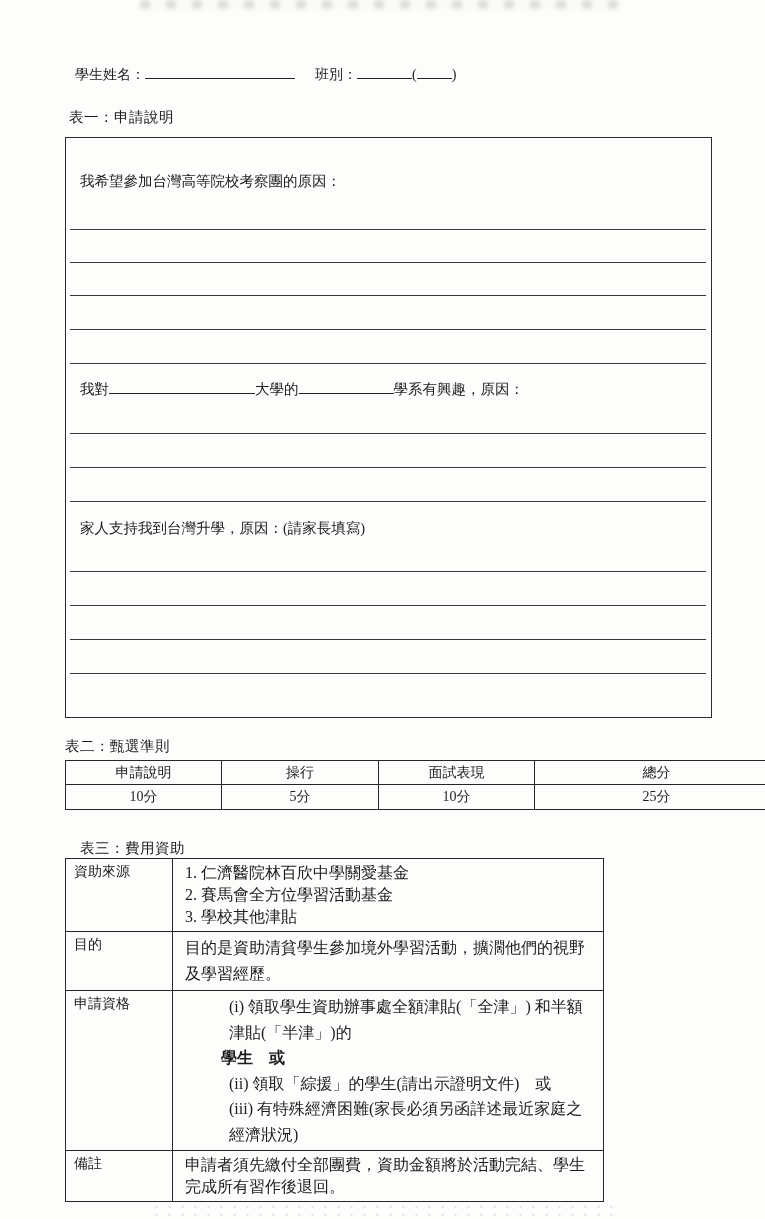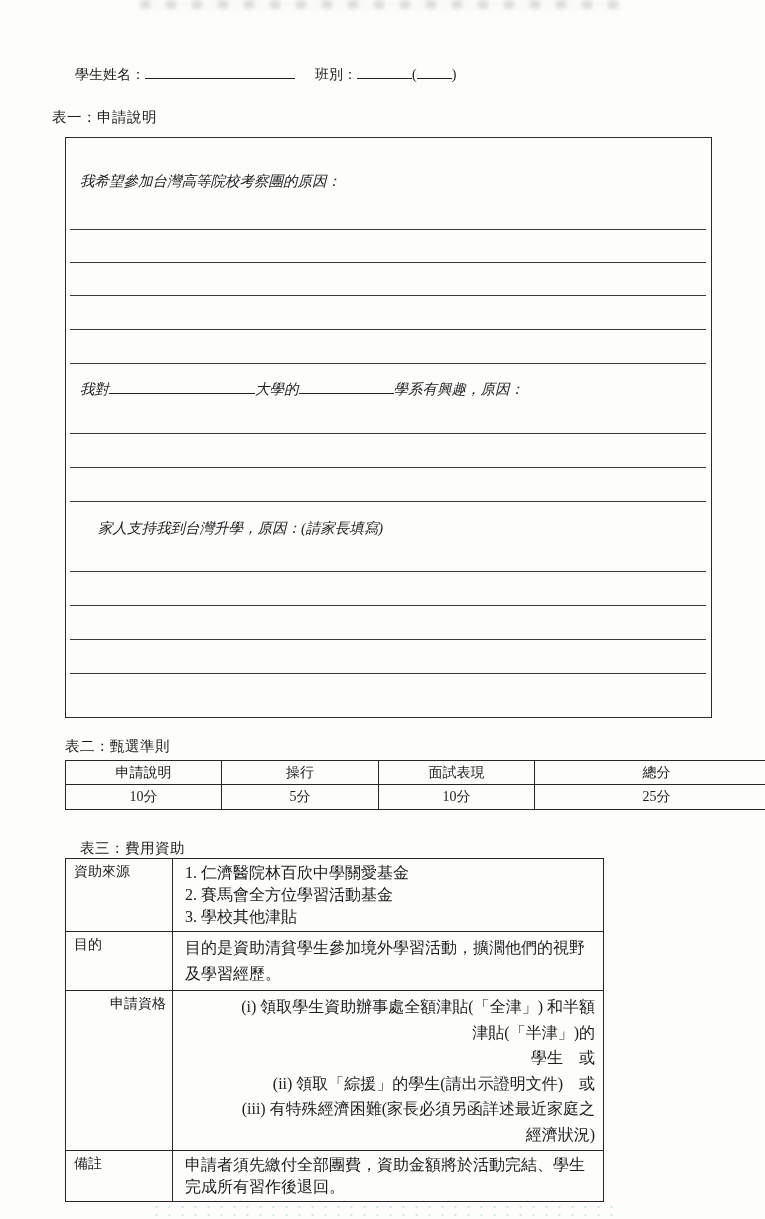--- a/index.html
+++ b/index.html
@@ -44,21 +44,21 @@
     position: absolute;
     left: 65px; top: 137px;
     width: 647px; height: 581px;
     border: 1.6px solid #2b2b2b;
     box-sizing: border-box;
   }
   .rule {
     position: absolute; left: 4px; right: 5px;
     border-top: 1.5px solid #3a3a3a;
   }
-  .prompt { position: absolute; left: 14px; font-size: 14.5px; white-space: nowrap; font-style: italic; }
+  .prompt { position: absolute; left: 14px; font-size: 14.5px; white-space: nowrap; }
 
   
   .t2 {
     position: absolute; left: 65px; top: 760px; width: 714px;
     border: 1.6px solid #262626;
     box-sizing: border-box;
     display: grid;
     grid-template-columns: 156px 157px 156px 1fr;
   }
   .t2-cell {
@@ -89,59 +89,59 @@
   .t3-content {
     flex: 1 1 auto;
     padding: 3px 8px 3px 12px;
     box-sizing: border-box;
     font-size: 16px;
   }
   .t3-content .li { line-height: 22px; }
   .row-funding  { min-height: 69px; }
   .row-purpose  { min-height: 33px; font-family: Liberation Serif, serif; }
   .row-purpose .t3-content { line-height: 26px; }
-  .row-elig     { min-height: 102px; text-align: right; }
+  .row-elig     { min-height: 102px; }
   .row-elig .li { line-height: 25.5px; margin-left: 44px; }
-  .row-elig .indent { margin-left: 11px; }
+  .row-elig .indent { margin-left: 36px; font-weight: bold; }
   .row-remarks  { min-height: 27px; }
   .row-remarks .t3-content { line-height: 22px; }
 </style>
 </head>
 <body>
 
 <div class="artifact-top"></div>
 <div class="artifact-bottom"></div>
 
 <div class="abs" style="left:75px; top:64px;">
   <span>學生姓名：</span><span class="blank" style="width:150px;"></span>
 </div>
 <div class="abs" style="left:315px; top:64px;">
   <span>班別：</span><span class="blank" style="width:55px;"></span><span>(</span><span class="blank" style="width:35px;"></span><span>)</span>
 </div>
 
-<div class="abs title" style="left:52px; top:108px;">表一：申請說明</div>
+<div class="abs title" style="left:69px; top:108px;">表一：申請說明</div>
 
 <div class="app-box">
   <div class="prompt" style="top:34px;">我希望參加台灣高等院校考察團的原因：</div>
 
   <div class="rule" style="top:91px;"></div>
   <div class="rule" style="top:124px;"></div>
   <div class="rule" style="top:157px;"></div>
   <div class="rule" style="top:191px;"></div>
   <div class="rule" style="top:225px;"></div>
 
   <div class="prompt" style="top:240px;text-align:right;">
     <span>我對</span><span class="blank" style="width:146px;"></span><span>大學的</span><span class="blank" style="width:95px;"></span><span>學系有興趣，原因：</span>
   </div>
 
   <div class="rule" style="top:295px;"></div>
   <div class="rule" style="top:329px;"></div>
   <div class="rule" style="top:363px;"></div>
 
-  <div class="prompt" style="top:381px;margin-left:18px;">家人支持我到台灣升學，原因：(請家長填寫)</div>
+  <div class="prompt" style="top:381px;">家人支持我到台灣升學，原因：(請家長填寫)</div>
 
   <div class="rule" style="top:433px;"></div>
   <div class="rule" style="top:467px;"></div>
   <div class="rule" style="top:501px;"></div>
   <div class="rule" style="top:535px;"></div>
 </div>
 
 <div class="abs title" style="left:65px; top:737px;">表二：甄選準則</div>
 
 <div class="t2">

